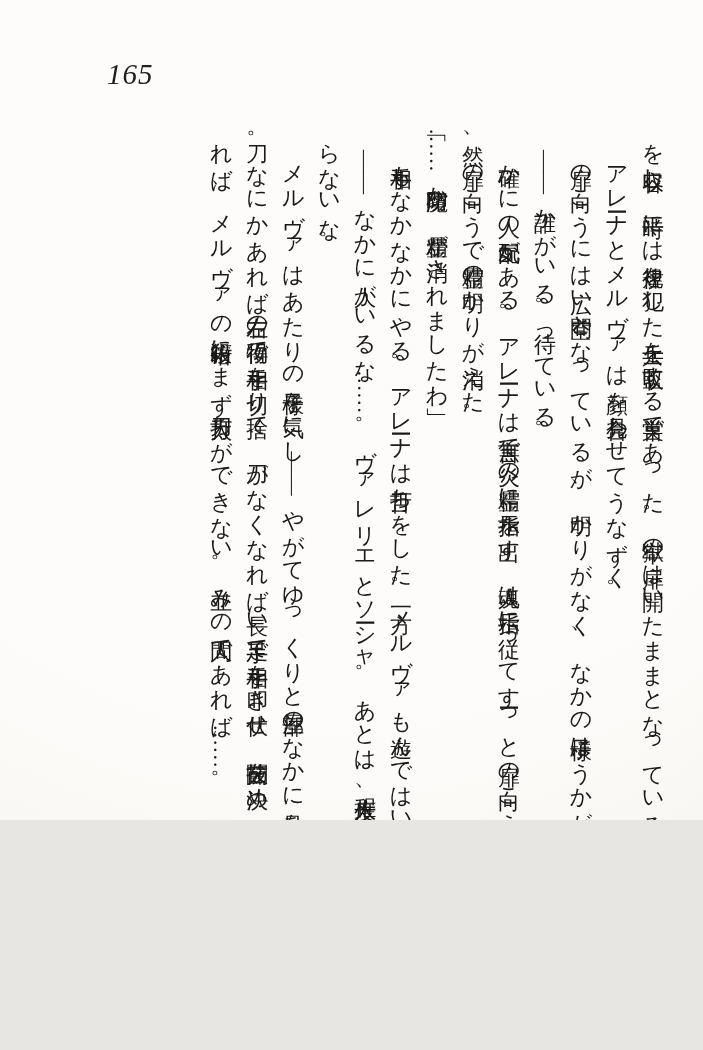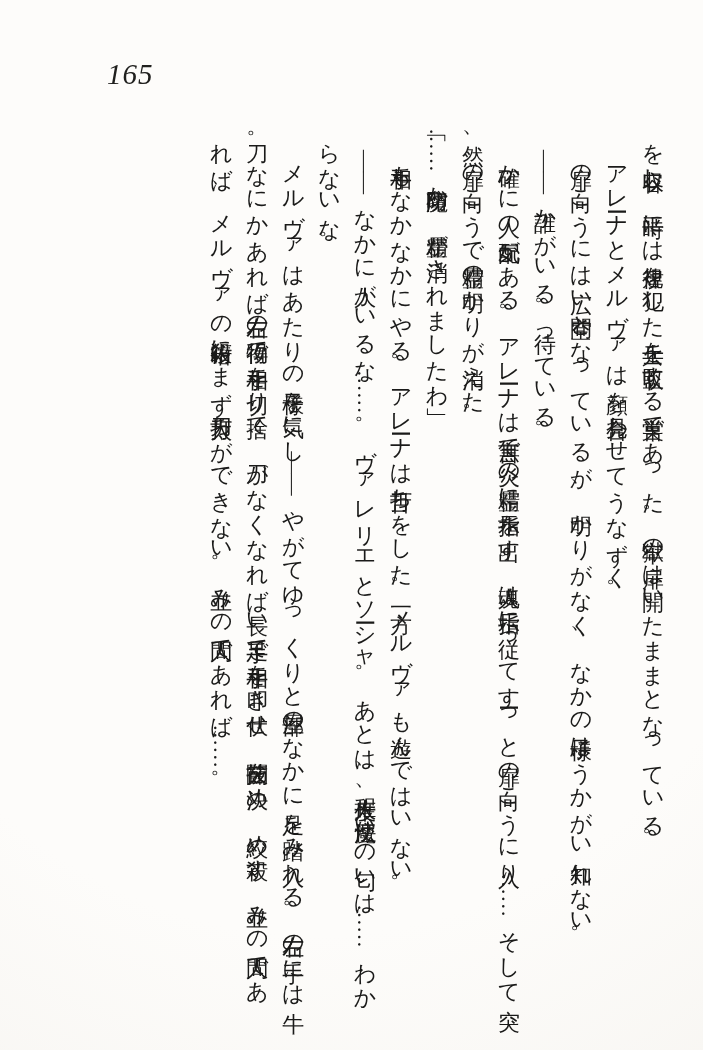--- a/index.html
+++ b/index.html
@@ -3,21 +3,21 @@
 <meta charset="utf-8">
 <style>
   html, body {
     margin: 0;
     padding: 0;
     background: #e8e6e2;
   }
   .page {
     position: relative;
     width: 703px;
-    height: 1050px;
+    height: 820px;
     margin: 0 auto;
     background:
       radial-gradient(ellipse 120% 90% at 45% 35%, #fdfcfa 60%, #f6f4f0 100%);
     overflow: hidden;
     box-sizing: border-box;
   }
   .page-number {
     position: absolute;
     left: 107px;
     top: 60px;

